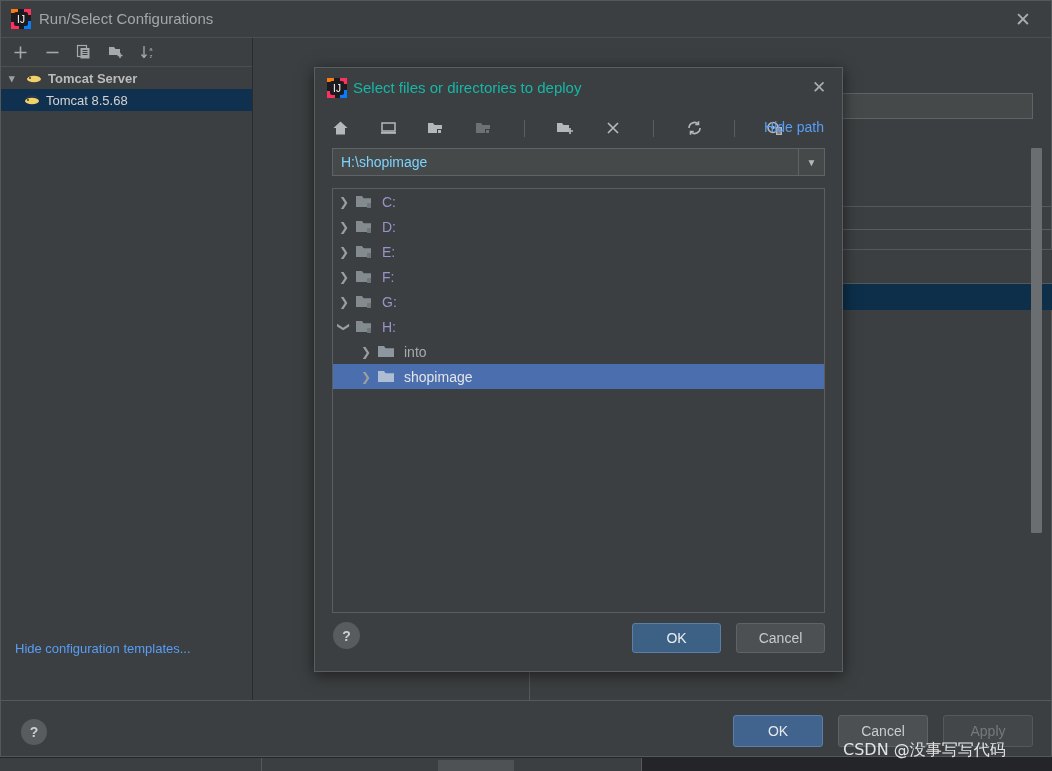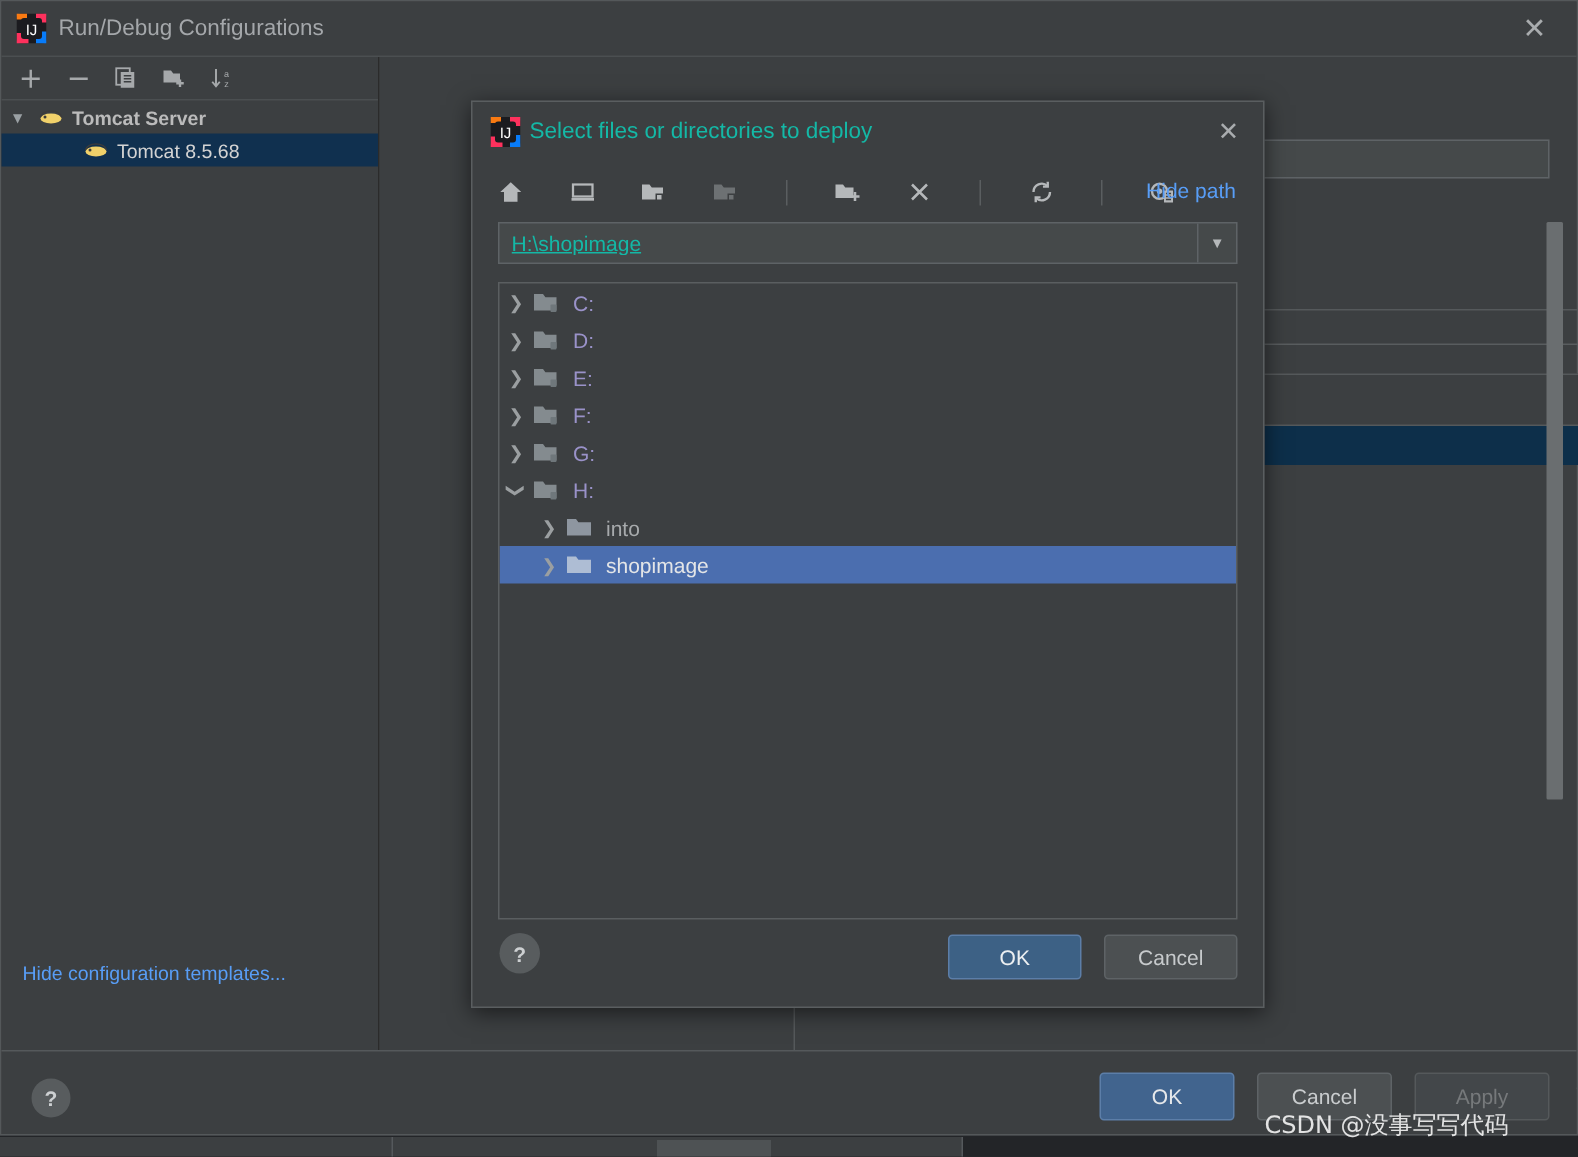--- a/index.html
+++ b/index.html
@@ -131,23 +131,22 @@
   #dlg-toolbar { height: 40px; flex: 0 0 40px; position: relative; display: flex; align-items: center; padding-left: 12px; gap: 22px; }
   .dtb { width: 26px; height: 26px; display: flex; align-items: center; justify-content: center; color: #b5b8ba; cursor: pointer; }
   .dtb.disabled { color: #6d7173; cursor: default; }
   .dtb-sep { width: 1px; height: 17px; background: #5a5e60; margin: 0 5px; }
   #hide-path-link { position: absolute; right: 18px; top: 11px; font-size: 14px; color: #589df6; cursor: pointer; }
 
   #path-row { flex: 0 0 34px; padding: 0 17px; }
   #path-combo { height: 28px; display: flex; border: 1px solid #5e6366; background: #45494a; }
   #path-input {
     flex: 1 1 auto; background: transparent; border: none; outline: none;
-    color: #14b8a6; font-size: 14px; padding-left: 8px;
+    color: #7dd3fc; font-size: 14px; padding-left: 8px;
     font-family: "Liberation Sans", sans-serif;
-    text-decoration: underline;
   }
   #path-arrow { width: 26px; border-left: 1px solid #5e6366; display: flex; align-items: center; justify-content: center; color: #b5b8ba; font-size: 10px; cursor: pointer; }
 
   #dlg-tree-wrap { flex: 1 1 auto; margin: 6px 17px 0 17px; background: #3c3f41; border: 1px solid #5a5e60; overflow: hidden; }
   .ftree-row { height: 25px; display: flex; align-items: center; font-size: 14px; color: #a7aaac; cursor: pointer; }
   .ftree-row.selected { background: #4b6eaf; color: #e3e5e7; }
   .ftree-chev { width: 22px; text-align: center; color: #9b9fa1; font-size: 12px; flex: 0 0 22px; }
   .ftree-icon { width: 20px; height: 16px; margin-right: 7px; flex: 0 0 20px; position: relative; }
   .drive-name { color: #9a92c9; }
 
@@ -181,21 +180,21 @@
   <div id="main-titlebar">
     <svg id="main-title-icon" viewBox="0 0 20 20">
       <rect x="0" y="0" width="20" height="20" rx="3" fill="#1b1b1f"></rect>
       <path d="M0 0 h7 v4 h-7z" fill="#f97a12"></path>
       <path d="M13 0 h7 v6 h-7z" fill="#fe315d"></path>
       <path d="M13 12 h7 v8 h-7z" fill="#087cfa"></path>
       <path d="M0 13 h8 v7 h-8z" fill="#fe315d"></path>
       <rect x="3" y="3" width="14" height="14" rx="2" fill="#1b1b1f"></rect>
       <text x="10" y="14" font-size="10" fill="#ffffff" text-anchor="middle" font-family="Liberation Sans, sans-serif">IJ</text>
     </svg>
-    <div id="main-title-text">Run/Debug Configurations</div>
+    <div id="main-title-text">Run/Select Configurations</div>
     <div id="main-close">✕</div>
   </div>
 
   <div id="main-body">
 
     <div id="config-panel">
 
       <div id="config-toolbar">
         <div class="tb-ico">
           <svg width="15" height="15" viewBox="0 0 15 15">
@@ -234,21 +233,21 @@
           <span class="chev">▾</span>
           <span class="tomcat-ico">
             <svg width="18" height="14" viewBox="0 0 18 14">
               <ellipse cx="9" cy="8" rx="7" ry="3.3" fill="#f1d16a"></ellipse>
               <path d="M2 7c1-3 4-4 7-4s6 1 7 4" stroke="#3b3b3b" stroke-width="1" fill="none"></path>
               <circle cx="5" cy="7" r="1" fill="#3b3b3b"></circle>
             </svg>
           </span>
           <span>Tomcat Server</span>
         </div>
-        <div class="tree-row selected" style="padding-left:54px">
+        <div class="tree-row selected" style="padding-left:22px">
           <span class="tomcat-ico">
             <svg width="18" height="14" viewBox="0 0 18 14">
               <ellipse cx="9" cy="8" rx="7" ry="3.3" fill="#f1d16a"></ellipse>
               <path d="M2 7c1-3 4-4 7-4s6 1 7 4" stroke="#3b3b3b" stroke-width="1" fill="none"></path>
               <circle cx="5" cy="7" r="1" fill="#3b3b3b"></circle>
             </svg>
           </span>
           <span>Tomcat 8.5.68</span>
         </div>
       </div>

